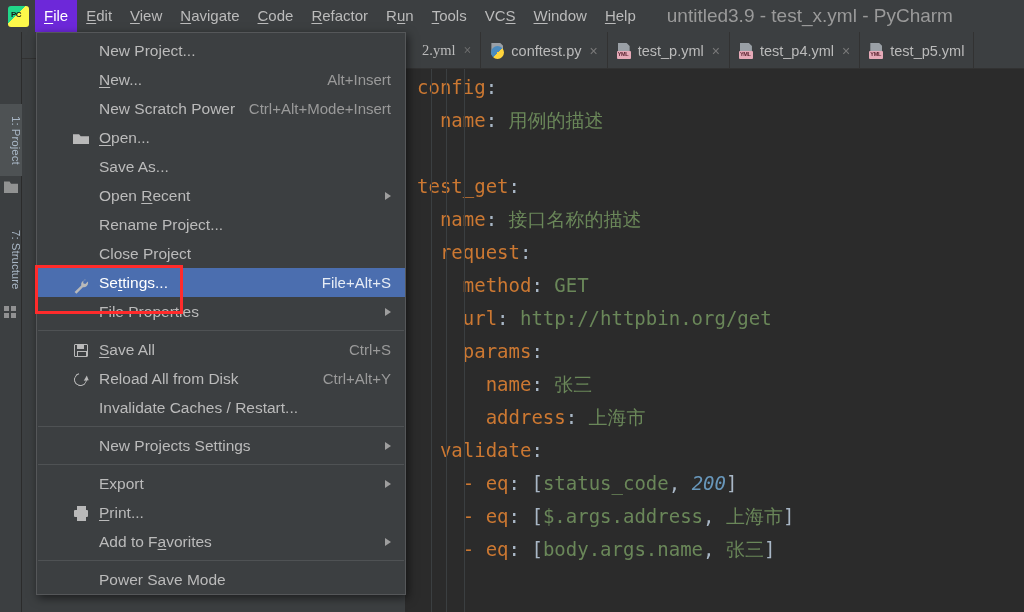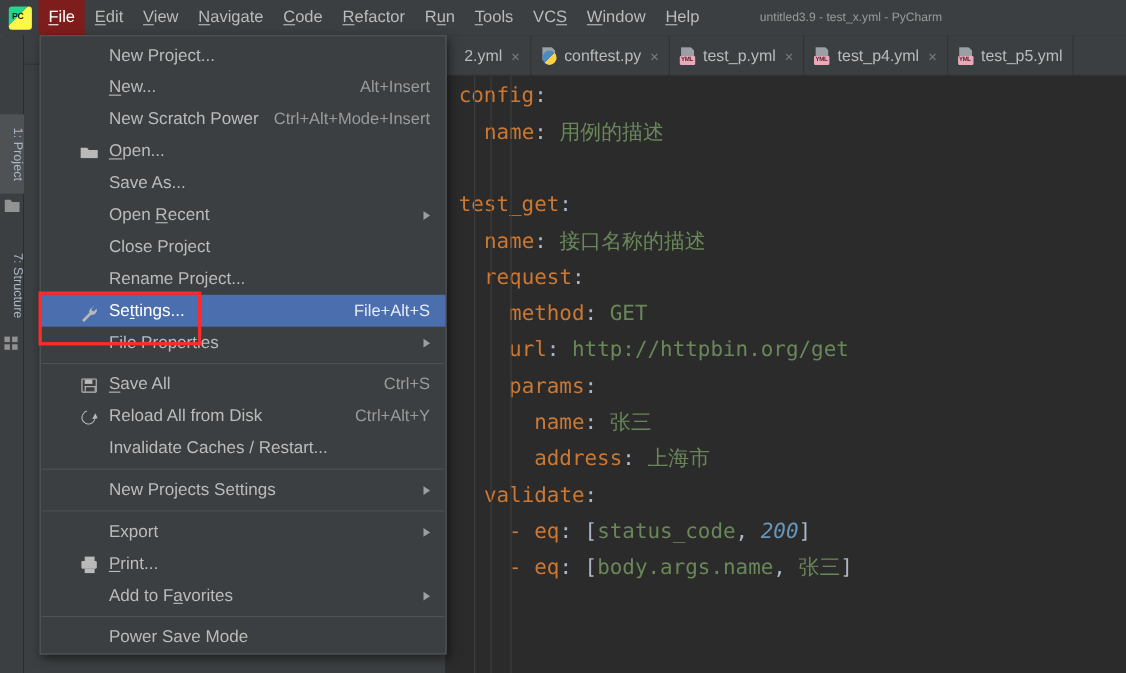--- a/index.html
+++ b/index.html
@@ -25,24 +25,24 @@
   }
   .pc-logo::after{
     content:"PC"; position:absolute; left:3px; top:4px;
     font-size:8px; font-weight:bold; color:#1b1b1b;
     font-family:"Liberation Sans", sans-serif; letter-spacing:-0.5px;
   }
   .mb-item{
     height:32px; line-height:32px; padding:0 9px;
     color:#bbbbbb; font-size:15px; white-space:nowrap; cursor:default;
   }
-  .mb-item.active{ background:#7f1d1d; color:#ffffff; }
+  .mb-item.active{ background:#6d28d9; color:#ffffff; }
   .mb-item u{ text-decoration:underline; text-underline-offset:2px; }
   .win-title{
-    margin-left:46px; color:#9a9a9a; font-size:11px; white-space:nowrap;
+    margin-left:22px; color:#9a9a9a; font-size:19px; white-space:nowrap;
   }
 
   
   .left-strip{
     position:absolute; left:0; top:32px; width:22px; height:580px;
     background:#3c3f41; border-right:1px solid #2b2b2b;
   }
   .vtab{
     position:absolute; left:0; width:22px;
     writing-mode:vertical-rl; text-orientation:mixed;
@@ -92,21 +92,21 @@
   }
   .etab{
     display:flex; align-items:center; gap:6px;
     padding:0 9px 0 9px; height:37px; white-space:nowrap;
     border-right:1px solid #323232; cursor:default;
   }
   .etab .lbl{ color:#bbbbbb; font-size:14.5px; }
   .etab .x{
     color:#7a7a7a; font-size:14px; line-height:1; margin-left:2px; cursor:pointer;
   }
-  .etab.partial{ padding-left:17px; }
+  .etab.partial{ padding-left:17px;font-family:Liberation Serif, serif; }
 
   .ficon{ position:relative; width:15px; height:16px; flex:none; }
   .ficon.yml .pg{
     position:absolute; left:1px; top:0; width:12px; height:12px;
     background:#9aa0a6;
     clip-path:polygon(0 0,70% 0,100% 30%,100% 100%,0 100%);
   }
   .ficon.yml .badge{
     position:absolute; left:0; bottom:0; width:14px; height:8px;
     background:#e6aab8; border-radius:1px;
@@ -309,35 +309,36 @@
         <div class="cline"><span class="k">test_get</span><span class="p">:</span></div>
         <div class="cline"><span class="p">  </span><span class="k">name</span><span class="p">: </span><span class="s">接口名称的描述</span></div>
         <div class="cline"><span class="p">  </span><span class="k">request</span><span class="p">:</span></div>
         <div class="cline"><span class="p">    </span><span class="k">method</span><span class="p">: </span><span class="s">GET</span></div>
         <div class="cline"><span class="p">    </span><span class="k">url</span><span class="p">: </span><span class="s">http://httpbin.org/get</span></div>
         <div class="cline"><span class="p">    </span><span class="k">params</span><span class="p">:</span></div>
         <div class="cline"><span class="p">      </span><span class="k">name</span><span class="p">: </span><span class="s">张三</span></div>
         <div class="cline"><span class="p">      </span><span class="k">address</span><span class="p">: </span><span class="s">上海市</span></div>
         <div class="cline"><span class="p">  </span><span class="k">validate</span><span class="p">:</span></div>
         <div class="cline"><span class="p">    </span><span class="k">- </span><span class="k">eq</span><span class="p">: </span><span class="p">[</span><span class="s">status_code</span><span class="p">, </span><span class="n">200</span><span class="p">]</span></div>
+        <div class="cline"><span class="p">    </span><span class="k">- </span><span class="k">eq</span><span class="p">: </span><span class="p">[</span><span class="s">$.args.address</span><span class="p">, </span><span class="s">上海市</span><span class="p">]</span></div>
         <div class="cline"><span class="p">    </span><span class="k">- </span><span class="k">eq</span><span class="p">: </span><span class="p">[</span><span class="s">body.args.name</span><span class="p">, </span><span class="s">张三</span><span class="p">]</span></div>
       </div>
   </div>
 
   <div class="menu" id="file-menu">
       <div class="mi"><span>New Project...</span></div>
       <div class="mi"><span><u>N</u>ew...</span><span class="sc">Alt+Insert</span></div>
       <div class="mi"><span>New Scratch Power</span><span class="sc">Ctrl+Alt+Mode+Insert</span></div>
       <div class="mi"><span class="mico">
           <span class="ic-open"></span>
         </span><span><u>O</u>pen...</span></div>
       <div class="mi"><span>Save As...</span></div>
       <div class="mi"><span>Open <u>R</u>ecent</span><span class="arrow"></span></div>
+      <div class="mi"><span>Rename Project...</span></div>
       <div class="mi"><span>Close Project</span></div>
-      <div class="mi"><span>Rename Project...</span></div>
       <div class="mi sel"><span class="mico"><svg width="17" height="16" viewBox="0 0 17 16">
             <path d="M12.4 1.2a4.3 4.3 0 0 0-4.2 5.2L1.6 12.9l1.8 1.8 6.5-6.5a4.3 4.3 0 0 0 5.2-4.2c0-.5-.1-1-.3-1.4l-2.4 2.4-1.9-.4-.4-1.9 2.4-2.4c-.4-.2-.8-.3-1.1-.3z" fill="#b9b9b9"></path>
           </svg></span><span>Se<u>t</u>tings...</span><span class="sc">File+Alt+S</span></div>
       <div class="mi"><span>File Properties</span><span class="arrow"></span></div>
       <div class="msep"></div>
       <div class="mi"><span class="mico">
           <span class="ic-save"></span>
         </span><span><u>S</u>ave All</span><span class="sc">Ctrl+S</span></div>
       <div class="mi"><span class="mico">
           <span class="ic-reload"></span>

